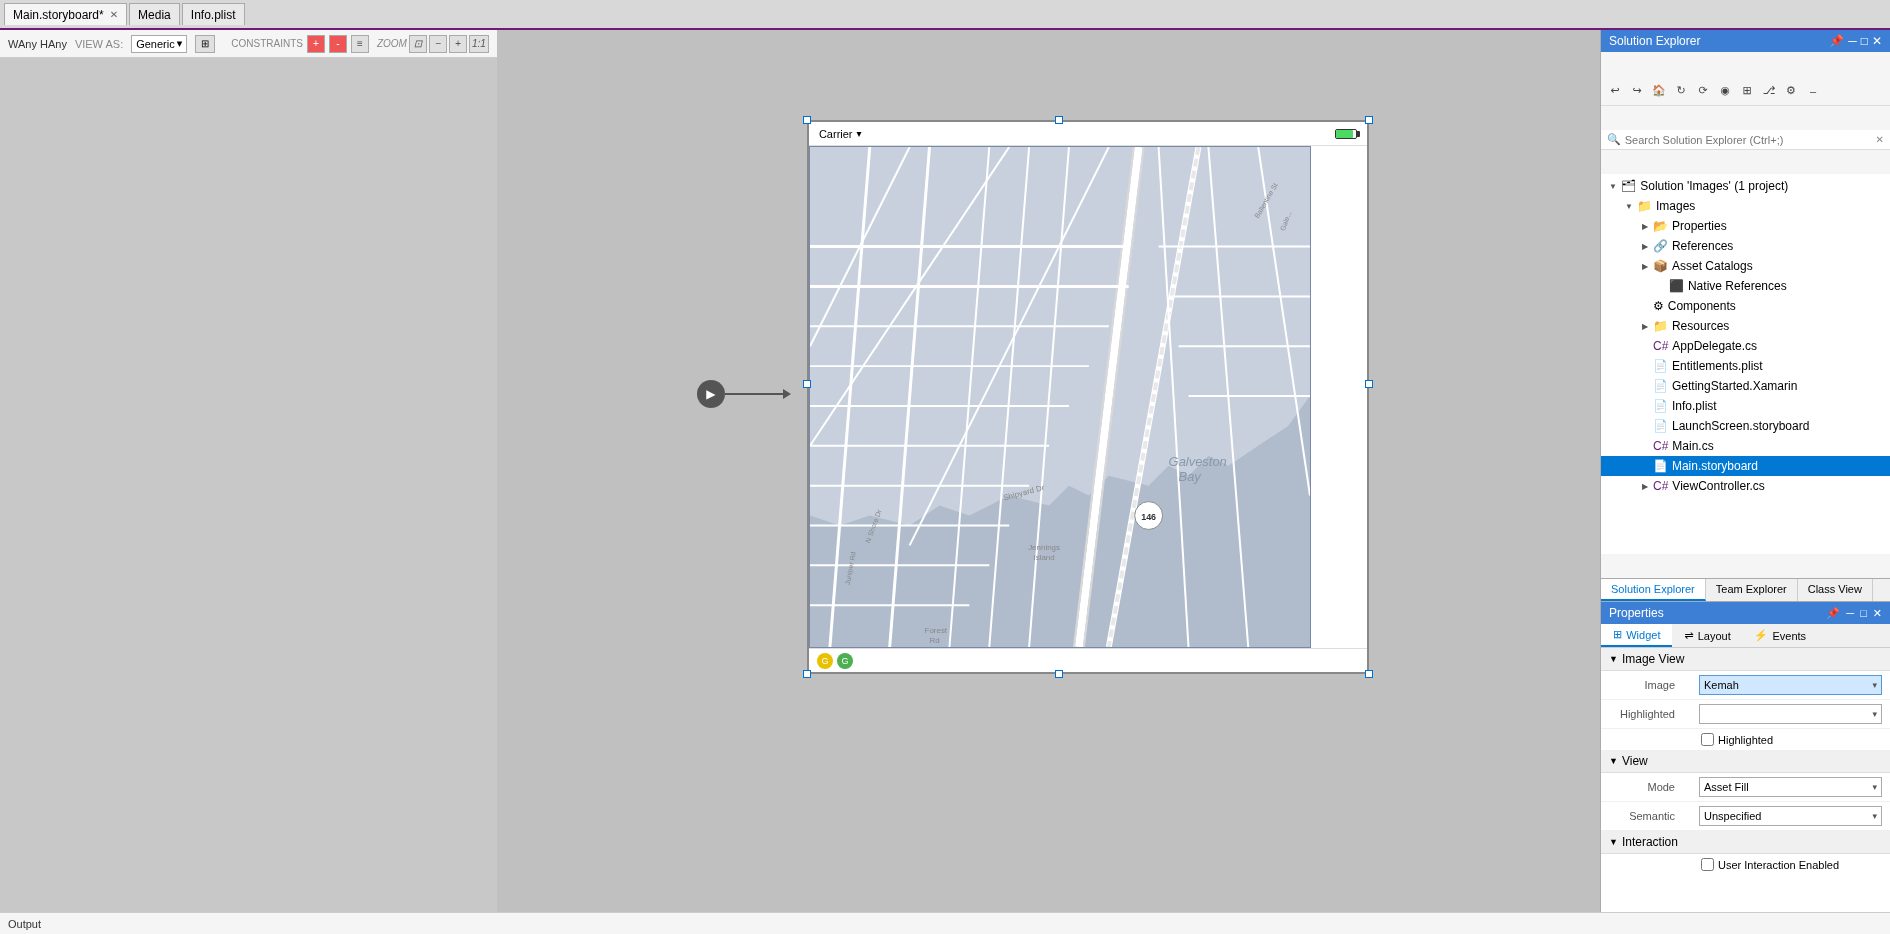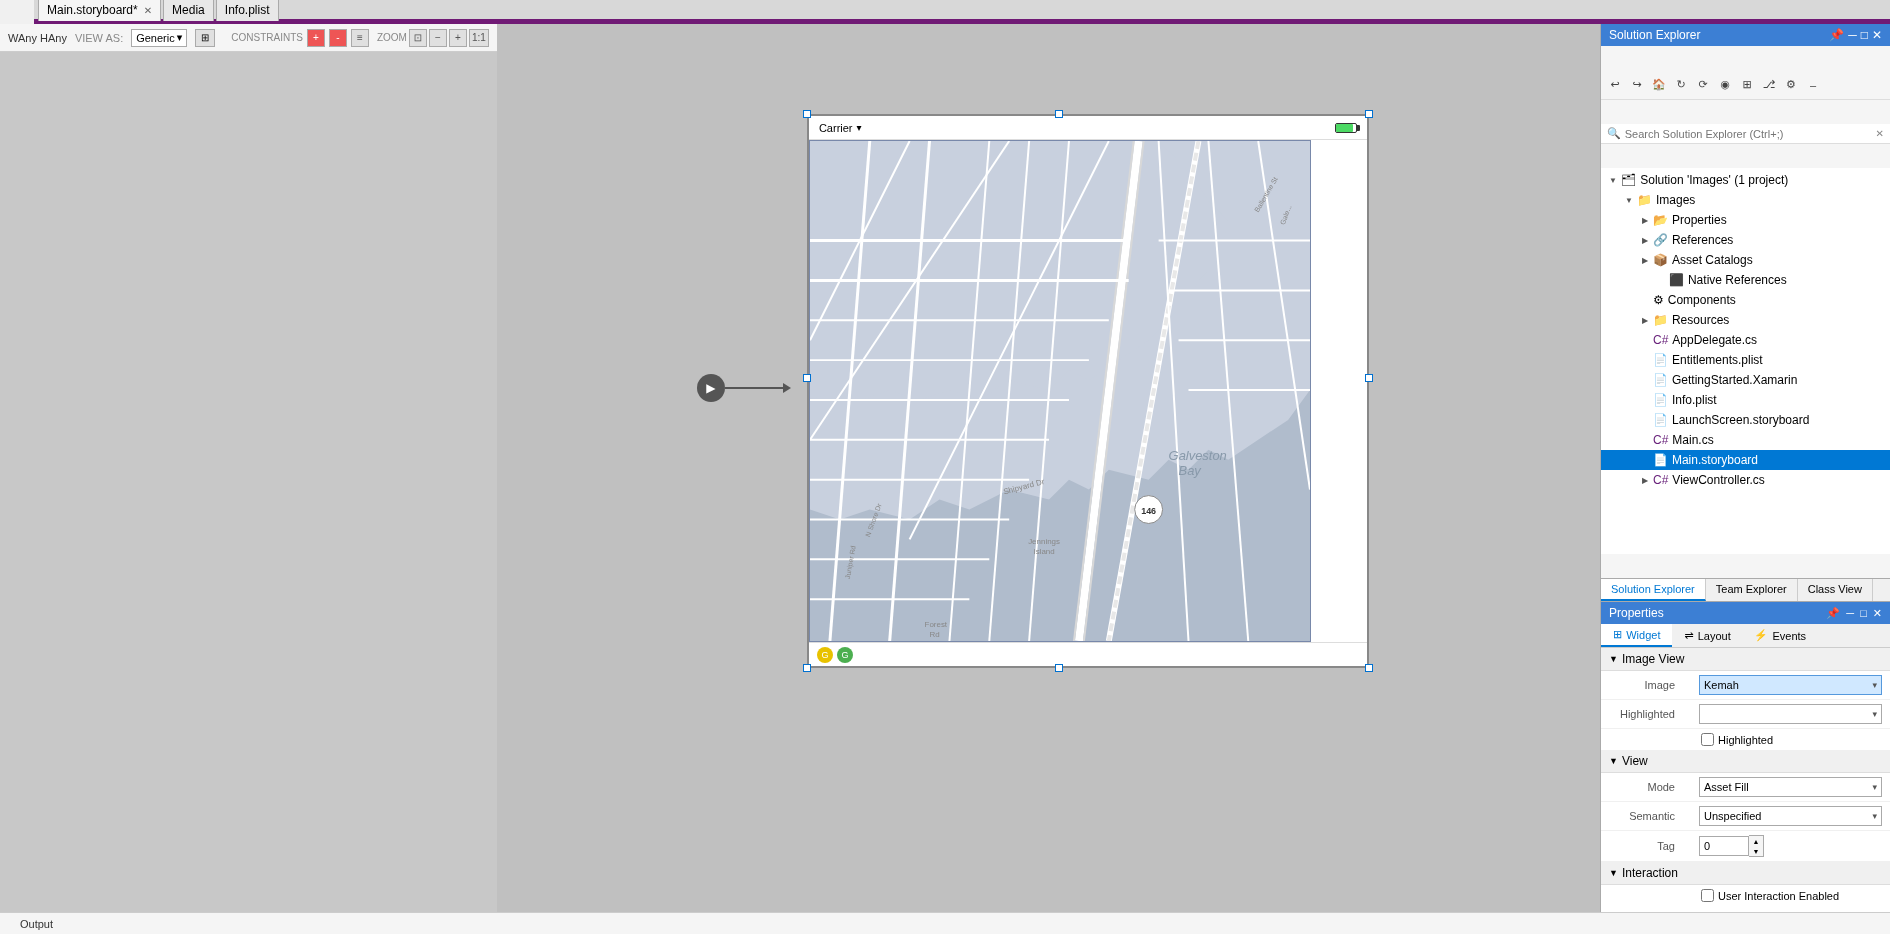--- a/index.html
+++ b/index.html
@@ -3,25 +3,24 @@
   <meta charset="utf-8">
   <style>
     * { box-sizing: border-box; margin: 0; padding: 0; }
     body { font-family: 'Segoe UI', Arial, sans-serif; font-size: 12px; background: #f0f0f0; display: flex; flex-direction: column; height: 934px; overflow: hidden; }
 
     
     .tab-bar {
       background: #d8d8d8;
       display: flex;
       align-items: center;
-      height: 24px;
-      border-bottom: 5px solid #701a75;
+      height: 30px;
+      border-bottom: 2px solid #701a75;
       padding-left: 4px;
       flex-shrink: 0;
-      margin-left: 34px;
     }
     .tab {
       display: flex;
       align-items: center;
       padding: 0 8px;
       height: 22px;
       font-size: 12px;
       cursor: pointer;
       border: 1px solid #aaa;
       border-bottom: none;
@@ -99,20 +98,21 @@
       justify-content: center;
       font-size: 10px;
       cursor: pointer;
     }
     .zoom-area {
       display: flex;
       align-items: center;
       gap: 2px;
       font-size: 11px;
       color: #555;
+      font-style: italic;
     }
 
     
     .canvas-area {
       flex: 1;
       position: relative;
       overflow: hidden;
       background: #c0c0c0;
     }
 
@@ -505,21 +505,21 @@
       background: #f5f5f5;
     }
 
     
     .output-bar {
       height: 22px;
       background: #f5f5f5;
       border-top: 1px solid #ccc;
       display: flex;
       align-items: center;
-      padding: 0 20px;
+      padding: 0 8px;
       font-size: 11px;
       color: #333;
       flex-shrink: 0;
     }
 
     
     ::-webkit-scrollbar { width: 8px; height: 8px; }
     ::-webkit-scrollbar-track { background: #f0f0f0; }
     ::-webkit-scrollbar-thumb { background: #bbb; border-radius: 4px; }
   </style>
@@ -914,32 +914,20 @@
         <div class="props-row">
           <div class="props-label">Semantic</div>
           <div class="props-control">
             <div class="props-select">
               <span class="props-select-text">Unspecified</span>
               <span class="props-select-arrow">▾</span>
             </div>
           </div>
         </div>
 
-        <div class="props-row">
-          <div class="props-label">Tag</div>
-          <div class="props-control">
-            <div class="props-number-row">
-              <input type="text" class="props-number-input" value="0" style="">
-              <div class="props-spinner">
-                <div class="props-spinner-btn">▲</div>
-                <div class="props-spinner-btn">▼</div>
-              </div>
-            </div>
-          </div>
-        </div>
 
         <div class="props-section-header">
           <span class="props-section-arrow">▼</span>
           <span>Interaction</span>
         </div>
 
         <div class="props-checkbox-row">
           <input type="checkbox" style="">
           <span>User Interaction Enabled</span>
         </div>

